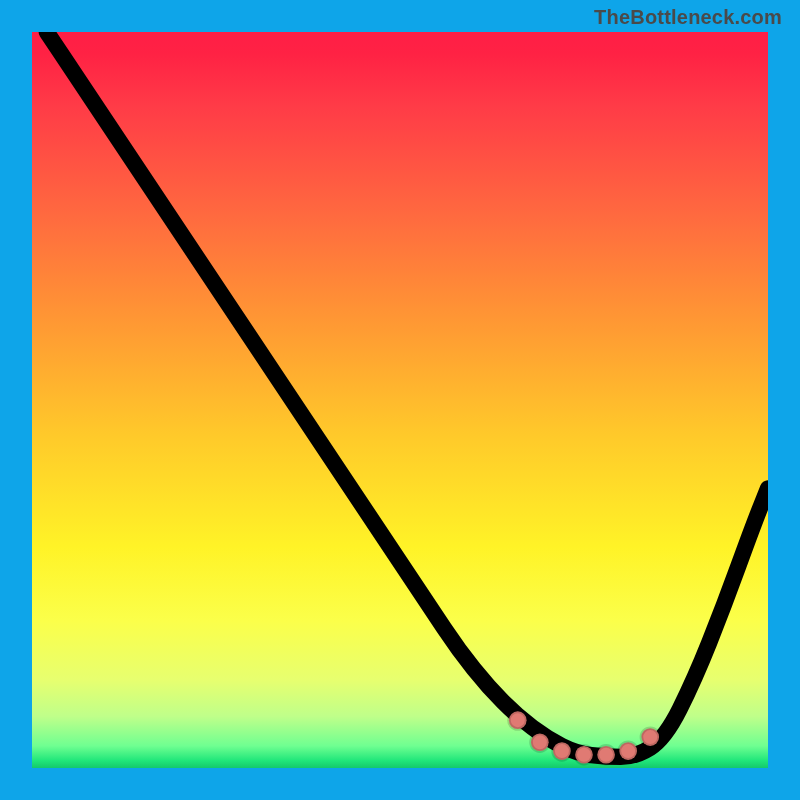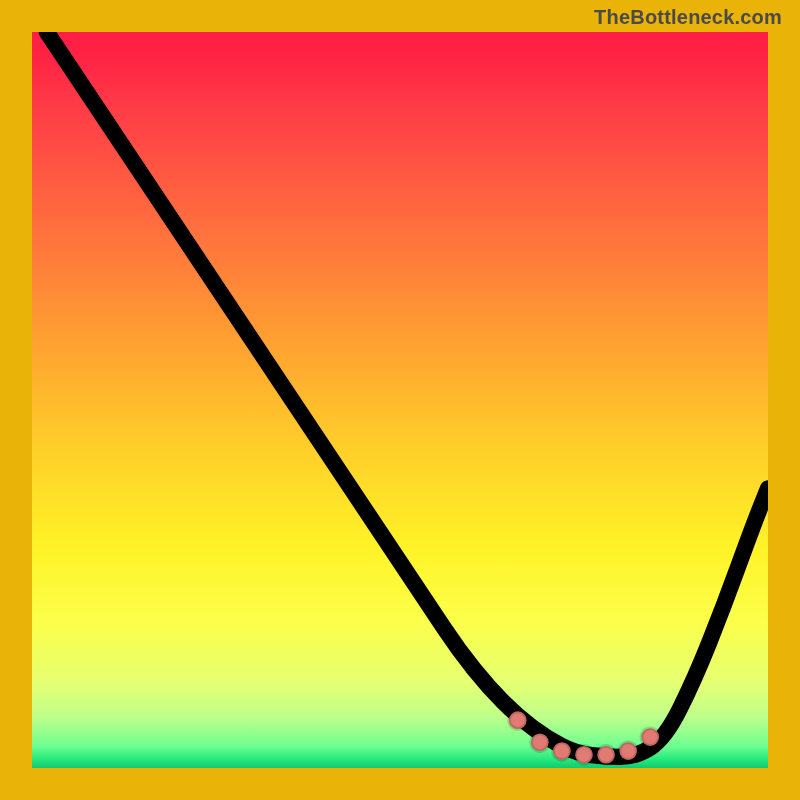--- a/index.html
+++ b/index.html
@@ -8,21 +8,21 @@
     width: 800px;
     height: 800px;
     overflow: hidden;
     background: #000;
     font-family: Arial, Helvetica, sans-serif;
   }
   .frame {
     position: relative;
     width: 800px;
     height: 800px;
-    background: #eab308;
+    background: #0ea5e9;
   }
   .plot {
     position: absolute;
     left: 32px;
     top: 32px;
     width: 736px;
     height: 736px;
     overflow: hidden;
   }
   .gradient {

